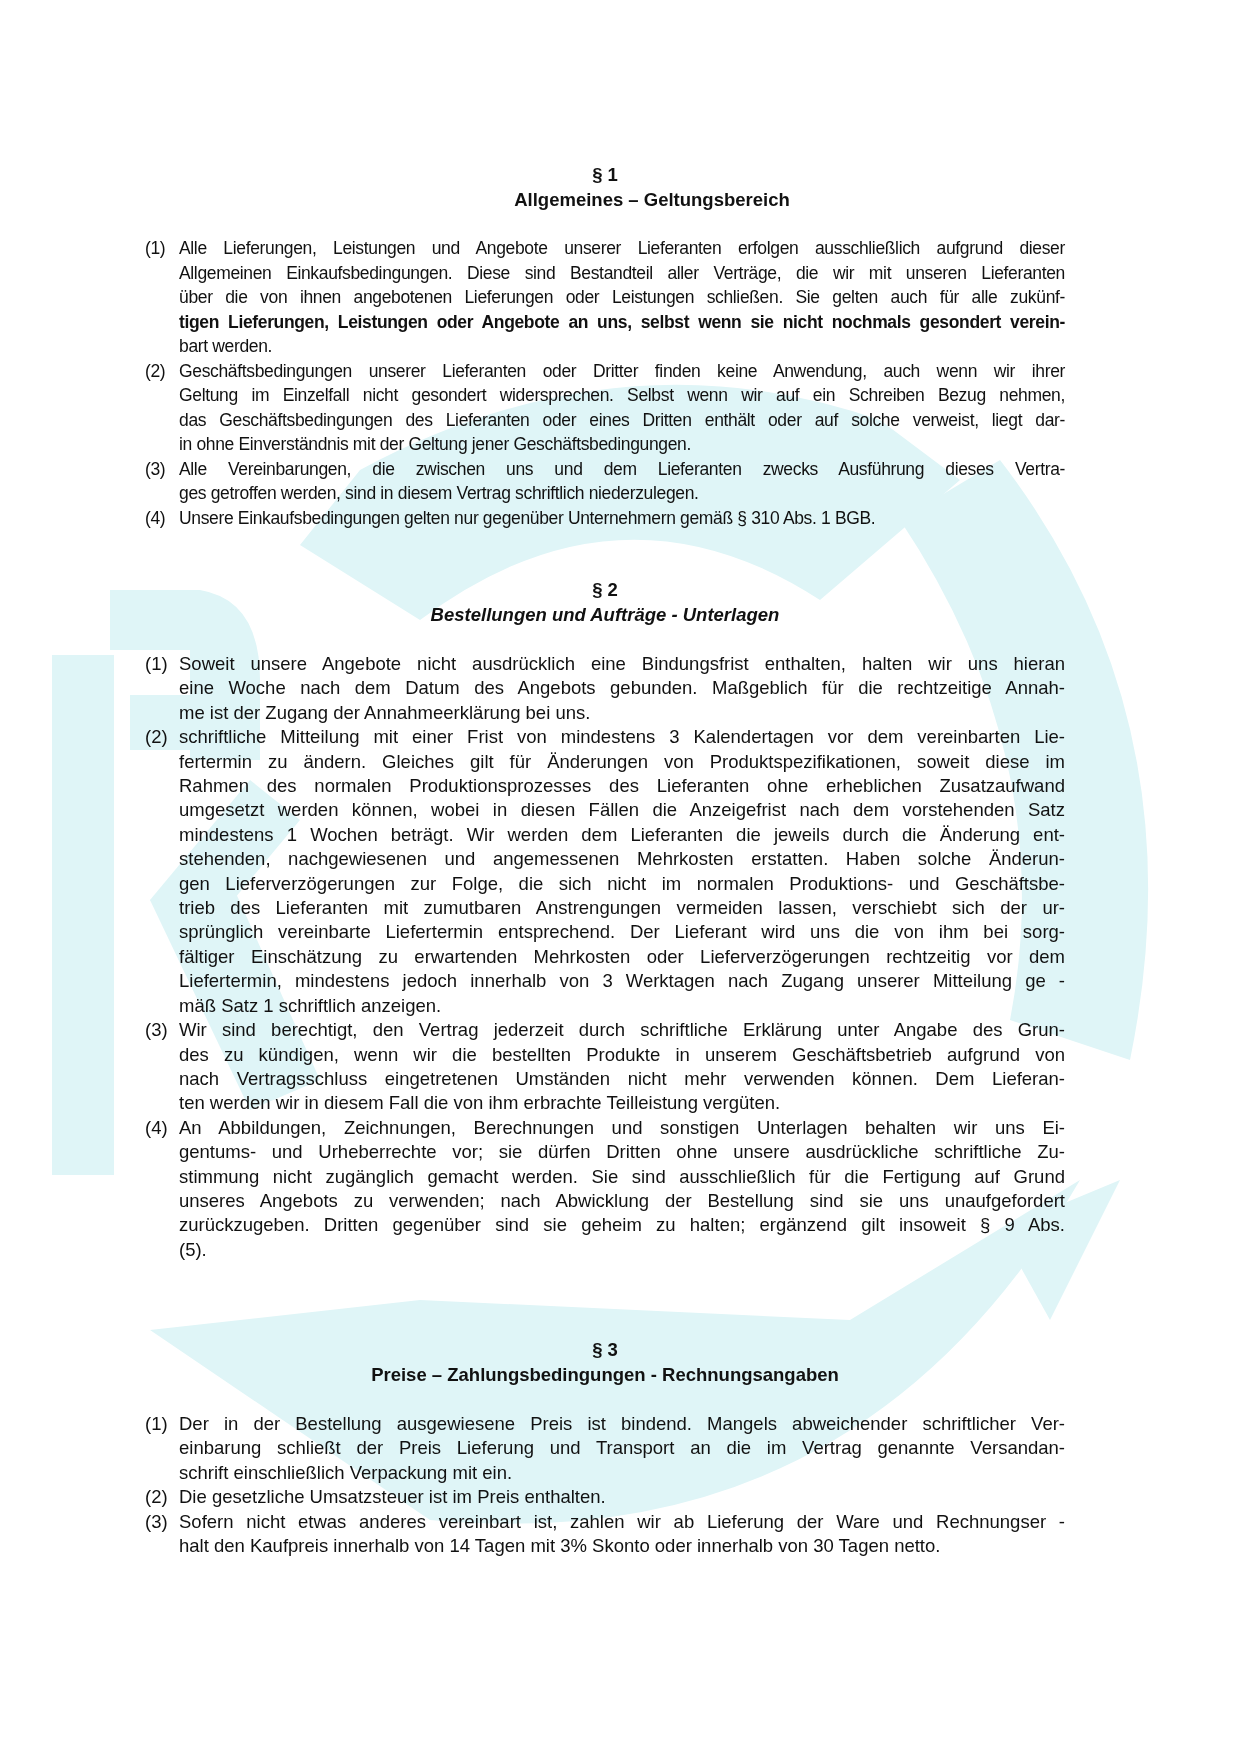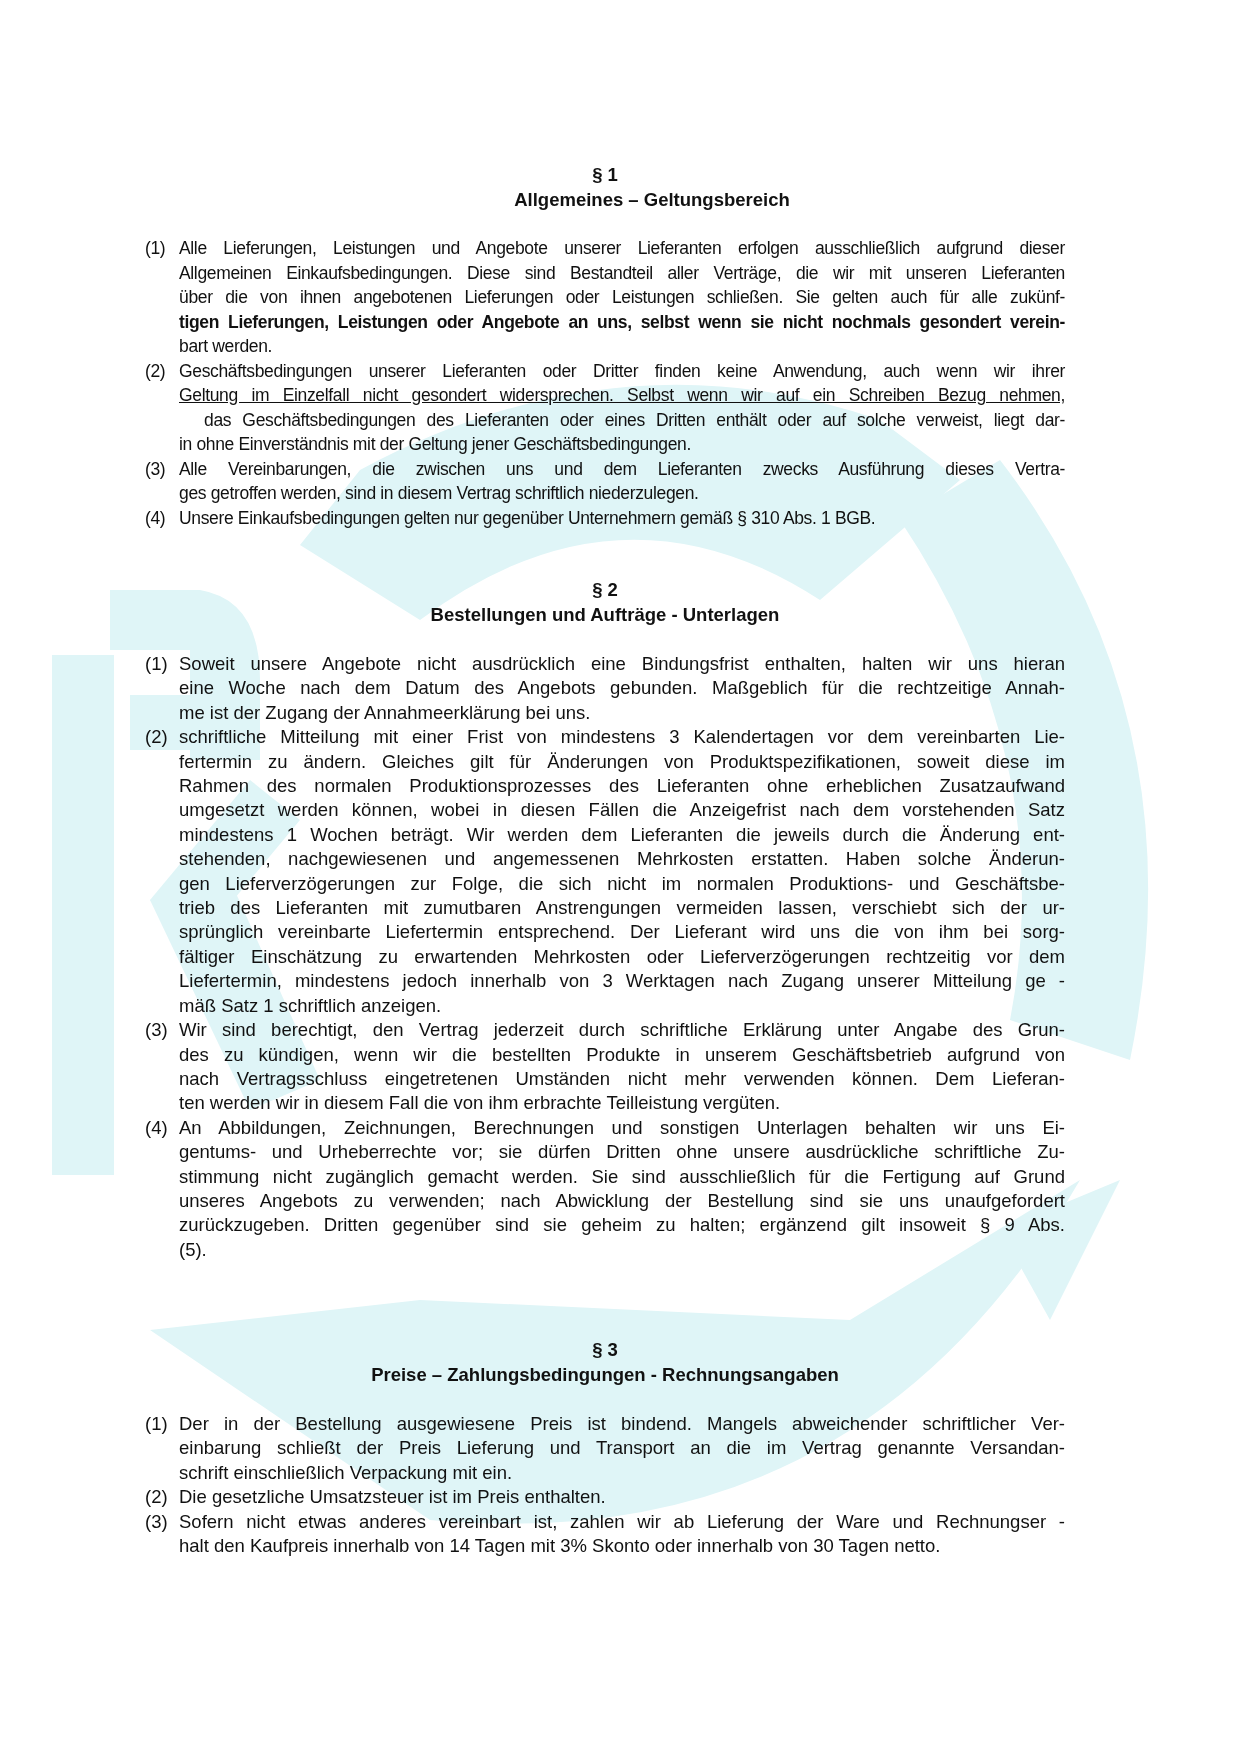--- a/index.html
+++ b/index.html
@@ -44,37 +44,37 @@
         <span class="num">(1)</span>
         <span class="line" style="white-space: nowrap; display: block;">Alle Lieferungen, Leistungen und Angebote unserer Lieferanten erfolgen ausschließlich aufgrund dieser</span>
         <span class="line" style="white-space: nowrap; display: block;">Allgemeinen Einkaufsbedingungen. Diese sind Bestandteil aller Verträge, die wir mit unseren Lieferanten</span>
         <span class="line" style="white-space: nowrap; display: block;">über die von ihnen angebotenen Lieferungen oder Leistungen schließen. Sie gelten auch für alle zukünf-</span>
         <span class="line" style="white-space: nowrap; display: block; font-weight: bold;">tigen Lieferungen, Leistungen oder Angebote an uns, selbst wenn sie nicht nochmals gesondert verein-</span>
         <span class="line last">bart werden.</span>
       </div>
       <div class="item">
         <span class="num">(2)</span>
         <span class="line" style="white-space: nowrap; display: block;">Geschäftsbedingungen unserer Lieferanten oder Dritter finden keine Anwendung, auch wenn wir ihrer</span>
-        <span class="line" style="white-space: nowrap; display: block; text-decoration: underline;">Geltung im Einzelfall nicht gesondert widersprechen. Selbst wenn wir auf ein Schreiben Bezug nehmen,</span>
-        <span class="line" style="white-space: nowrap; display: block; margin-left: 25px;">das Geschäftsbedingungen des Lieferanten oder eines Dritten enthält oder auf solche verweist, liegt dar-</span>
+        <span class="line" style="white-space: nowrap; display: block;">Geltung im Einzelfall nicht gesondert widersprechen. Selbst wenn wir auf ein Schreiben Bezug nehmen,</span>
+        <span class="line" style="white-space: nowrap; display: block;">das Geschäftsbedingungen des Lieferanten oder eines Dritten enthält oder auf solche verweist, liegt dar-</span>
         <span class="line last">in ohne Einverständnis mit der Geltung jener Geschäftsbedingungen.</span>
       </div>
       <div class="item">
         <span class="num">(3)</span>
         <span class="line" style="white-space: nowrap; display: block;">Alle Vereinbarungen, die zwischen uns und dem Lieferanten zwecks Ausführung dieses Vertra-</span>
         <span class="line last">ges getroffen werden, sind in diesem Vertrag schriftlich niederzulegen.</span>
       </div>
       <div class="item">
         <span class="num">(4)</span>
         <span class="line last">Unsere Einkaufsbedingungen gelten nur gegenüber Unternehmern gemäß § 310 Abs. 1 BGB.</span>
       </div>
     </div>
 
   <div class="sec-head" style="top:578px;">§ 2</div>
-  <div class="sec-head" style="top:603px;">Bestellungen und Aufträge - Unterlagen</div>
+  <div class="sec-head" style="top:603px;font-style:italic;">Bestellungen und Aufträge - Unterlagen</div>
   <div class="items s2" style="top:652px;">
       <div class="item">
         <span class="num">(1)</span>
         <span class="line" style="white-space: nowrap; display: block;">Soweit unsere Angebote nicht ausdrücklich eine Bindungsfrist enthalten, halten wir uns hieran</span>
         <span class="line" style="white-space: nowrap; display: block;">eine Woche nach dem Datum des Angebots gebunden. Maßgeblich für die rechtzeitige Annah-</span>
         <span class="line last">me ist der Zugang der Annahmeerklärung bei uns.</span>
       </div>
       <div class="item">
         <span class="num">(2)</span>
         <span class="line" style="white-space: nowrap; display: block;">schriftliche Mitteilung mit einer Frist von mindestens 3 Kalendertagen vor dem vereinbarten Lie-</span>

